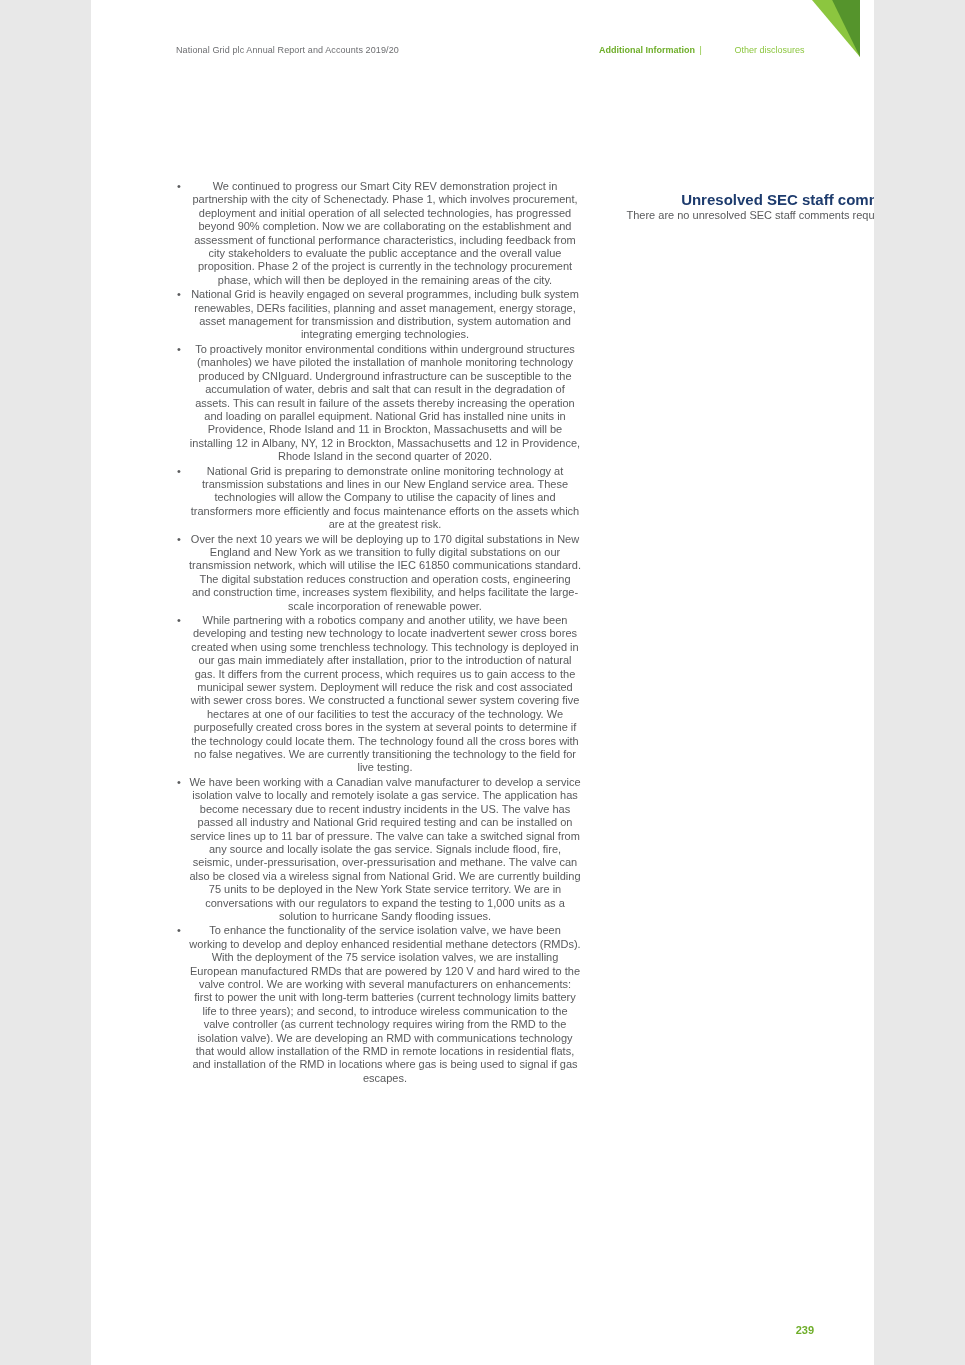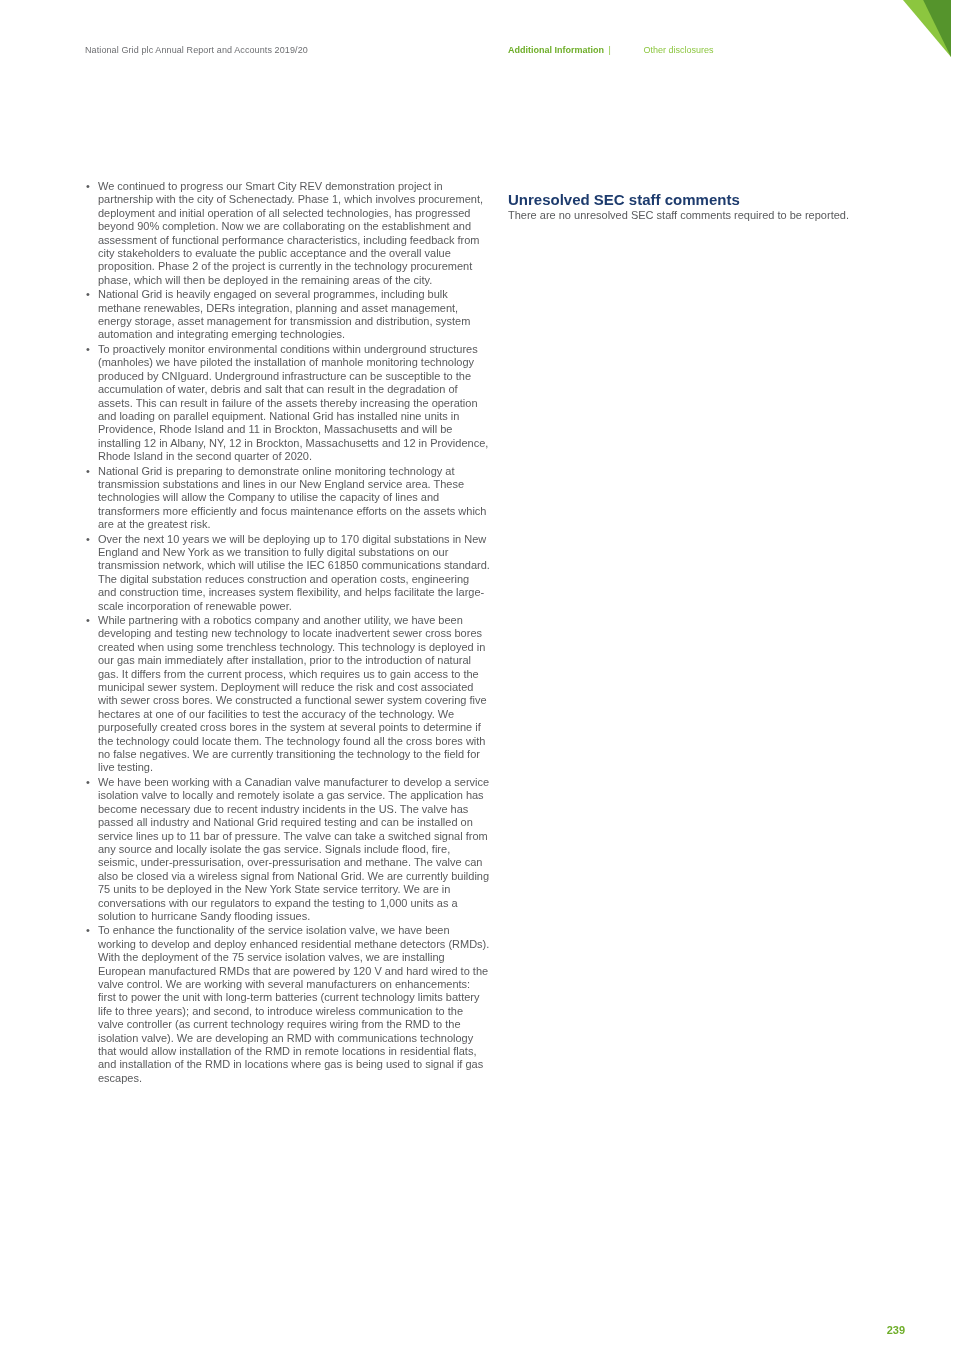--- a/index.html
+++ b/index.html
@@ -1,21 +1,21 @@
 <!DOCTYPE html>
 <html><head>
 <meta charset="utf-8">
 <style>
   * { margin: 0; padding: 0; box-sizing: border-box; }
   html, body { background: #e8e8e8; }
   body { font-family: "Liberation Sans", sans-serif; }
 
   .page {
     position: relative;
-    width: 965px;
+    width: 783px;
     height: 1365px;
     margin: 0 auto;
     background: #ffffff;
     overflow: hidden;
   }
 
   
   .header-left {
     position: absolute;
     left: 85px;
@@ -54,20 +54,21 @@
     clip-path: polygon(42% 0, 100% 0, 100% 100%);
   }
 
   
   .col {
     position: absolute;
     top: 180px;
     font-size: 11px;
     line-height: 13.4px;
     color: #595a5c;
+    text-align: center;
   }
   .col-left  { left: 85px;  width: 405px; }
   .col-right { left: 508px; width: 396px; }
 
   ul.bullets { list-style: none; }
   ul.bullets li {
     position: relative;
     padding-left: 13px;
     margin-bottom: 1px;
   }
@@ -118,21 +119,21 @@
   <div class="header-left">National Grid plc Annual Report and Accounts 2019/20</div>
   <div class="header-right">
     <span class="hdr-section">Additional Information</span>
     <span class="hdr-sep">|</span>
     <span class="hdr-sub">Other disclosures</span>
   </div>
 
   <div class="col col-left">
     <ul class="bullets">
       <li>We continued to progress our Smart City REV demonstration project in partnership with the city of Schenectady. Phase 1, which involves procurement, deployment and initial operation of all selected technologies, has progressed beyond 90% completion. Now we are collaborating on the establishment and assessment of functional performance characteristics, including feedback from city stakeholders to evaluate the public acceptance and the overall value proposition. Phase 2 of the project is currently in the technology procurement phase, which will then be deployed in the remaining areas of the city.</li>
-      <li>National Grid is heavily engaged on several programmes, including bulk methane renewables, DERs integration, planning and asset management, energy storage, asset management for transmission and distribution, system automation and integrating emerging technologies.</li>
+      <li>National Grid is heavily engaged on several programmes, including bulk system renewables, DERs facilities, planning and asset management, energy storage, asset management for transmission and distribution, system automation and integrating emerging technologies.</li>
       <li>To proactively monitor environmental conditions within underground structures (manholes) we have piloted the installation of manhole monitoring technology produced by CNIguard. Underground infrastructure can be susceptible to the accumulation of water, debris and salt that can result in the degradation of assets. This can result in failure of the assets thereby increasing the operation and loading on parallel equipment. National Grid has installed nine units in Providence, Rhode Island and 11 in Brockton, Massachusetts and will be installing 12 in Albany, NY, 12 in Brockton, Massachusetts and 12 in Providence, Rhode Island in the second quarter of 2020.</li>
       <li>National Grid is preparing to demonstrate online monitoring technology at transmission substations and lines in our New England service area. These technologies will allow the Company to utilise the capacity of lines and transformers more efficiently and focus maintenance efforts on the assets which are at the greatest risk.</li>
       <li>Over the next 10 years we will be deploying up to 170 digital substations in New England and New York as we transition to fully digital substations on our transmission network, which will utilise the IEC 61850 communications standard. The digital substation reduces construction and operation costs, engineering and construction time, increases system flexibility, and helps facilitate the large-scale incorporation of renewable power.</li>
     </ul>
     <ul class="bullets">
       <li>While partnering with a robotics company and another utility, we have been developing and testing new technology to locate inadvertent sewer cross bores created when using some trenchless technology. This technology is deployed in our gas main immediately after installation, prior to the introduction of natural gas. It differs from the current process, which requires us to gain access to the municipal sewer system. Deployment will reduce the risk and cost associated with sewer cross bores. We constructed a functional sewer system covering five hectares at one of our facilities to test the accuracy of the technology. We purposefully created cross bores in the system at several points to determine if the technology could locate them. The technology found all the cross bores with no false negatives. We are currently transitioning the technology to the field for live testing.</li>
       <li>We have been working with a Canadian valve manufacturer to develop a service isolation valve to locally and remotely isolate a gas service. The application has become necessary due to recent industry incidents in the US. The valve has passed all industry and National Grid required testing and can be installed on service lines up to 11 bar of pressure. The valve can take a switched signal from any source and locally isolate the gas service. Signals include flood, fire, seismic, under-pressurisation, over-pressurisation and methane. The valve can also be closed via a wireless signal from National Grid. We are currently building 75 units to be deployed in the New York State service territory. We are in conversations with our regulators to expand the testing to 1,000 units as a solution to hurricane Sandy flooding issues.</li>
       <li>To enhance the functionality of the service isolation valve, we have been working to develop and deploy enhanced residential methane detectors (RMDs). With the deployment of the 75 service isolation valves, we are installing European manufactured RMDs that are powered by 120 V and hard wired to the valve control. We are working with several manufacturers on enhancements: first to power the unit with long-term batteries (current technology limits battery life to three years); and second, to introduce wireless communication to the valve controller (as current technology requires wiring from the RMD to the isolation valve). We are developing an RMD with communications technology that would allow installation of the RMD in remote locations in residential flats, and installation of the RMD in locations where gas is being used to signal if gas escapes.</li>
     </ul>
   </div>

